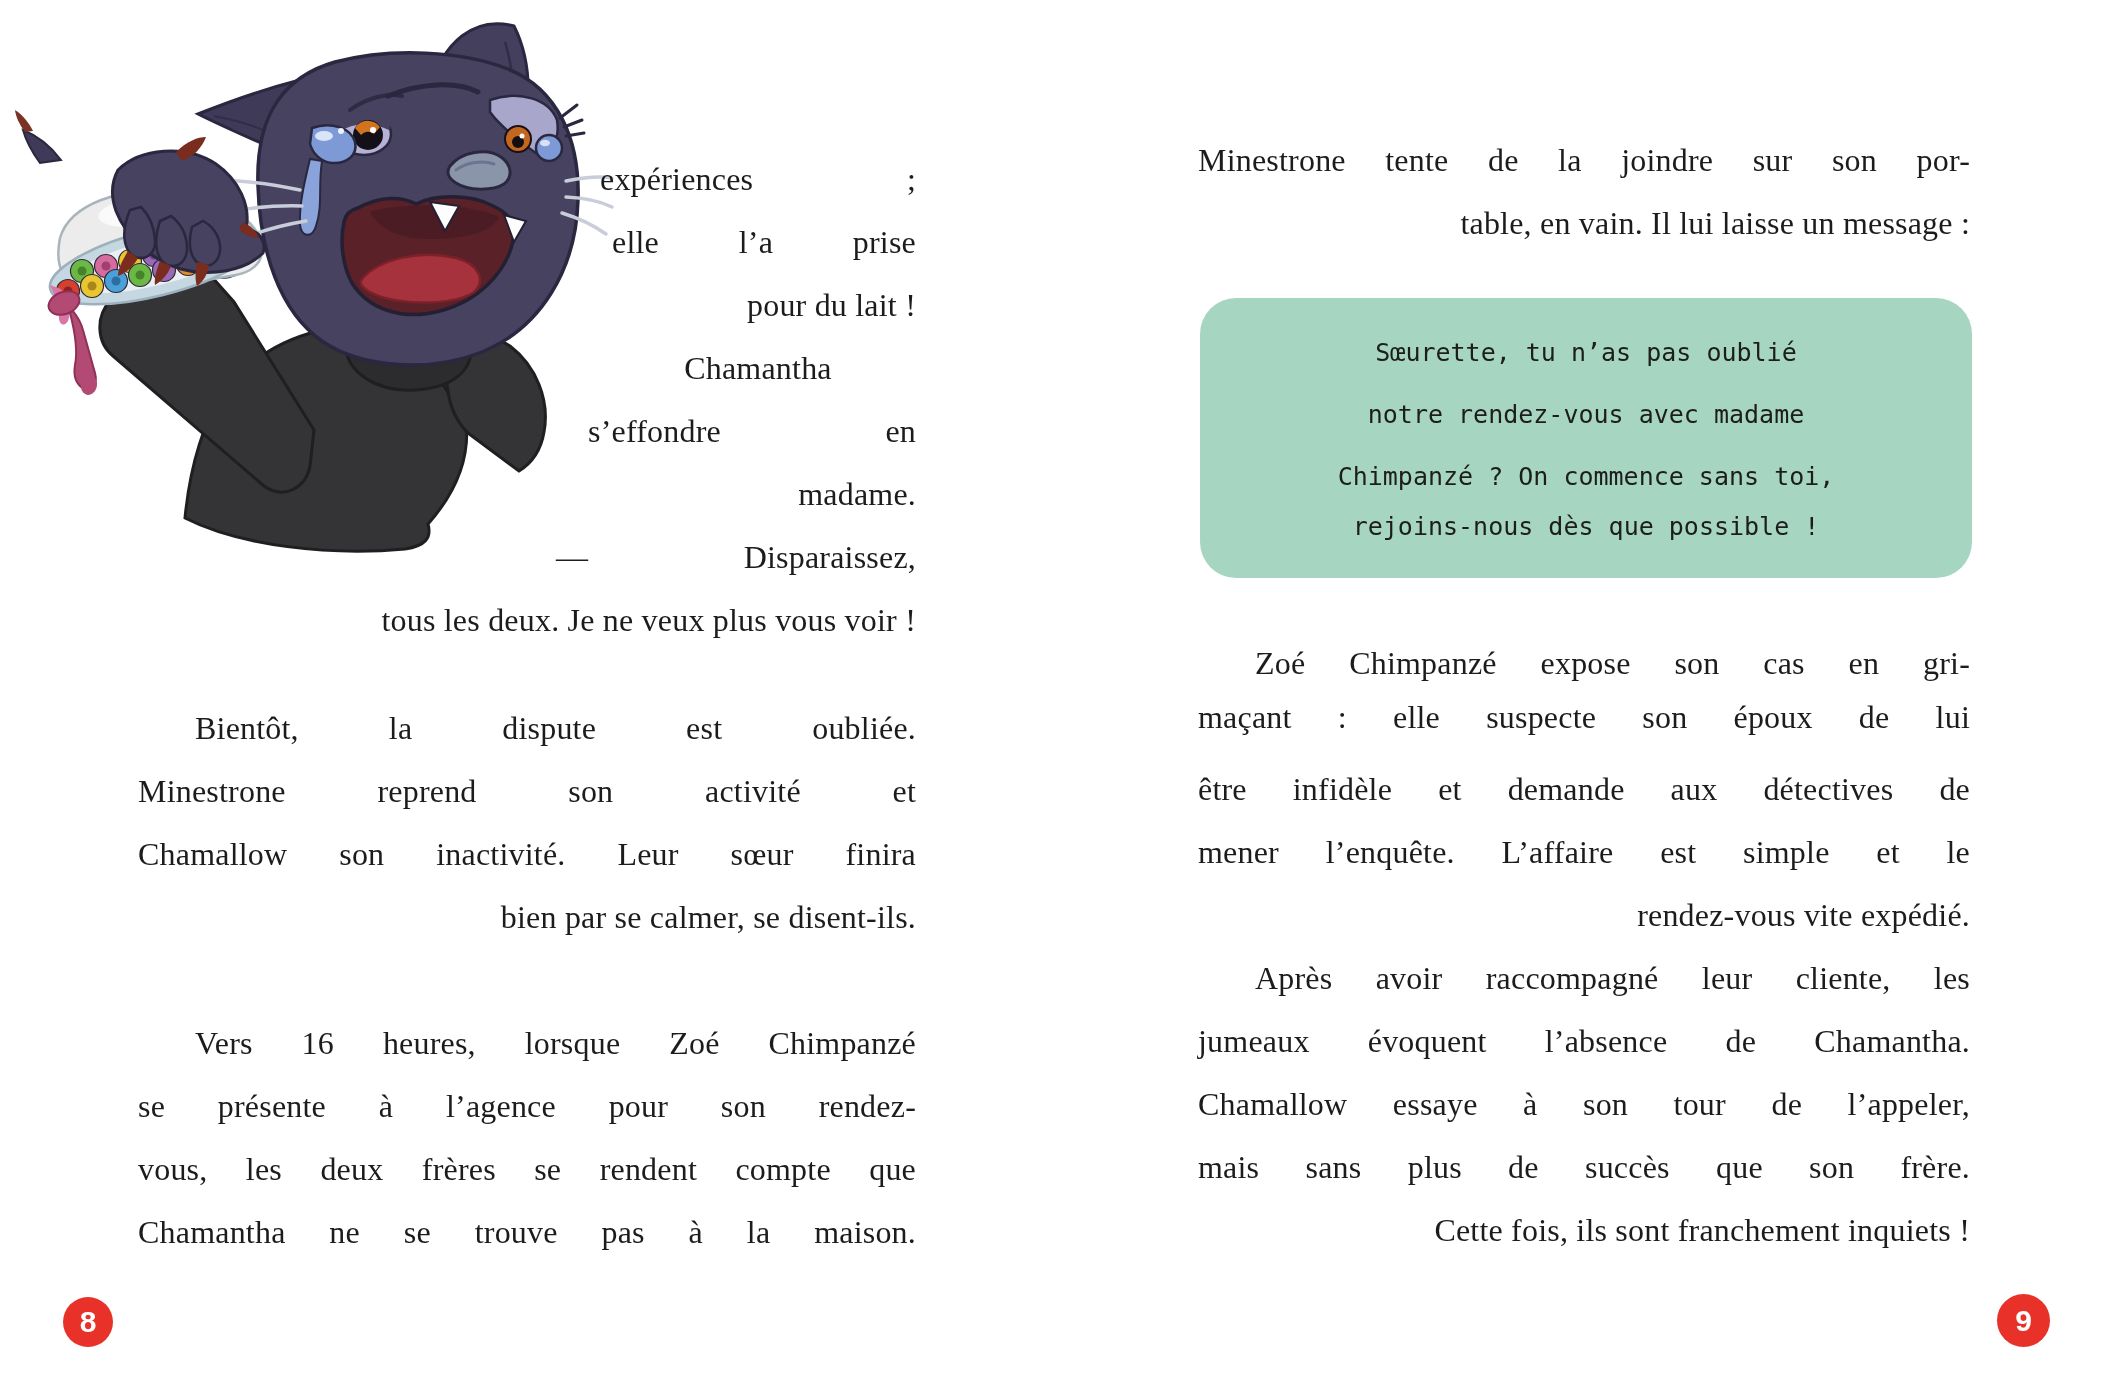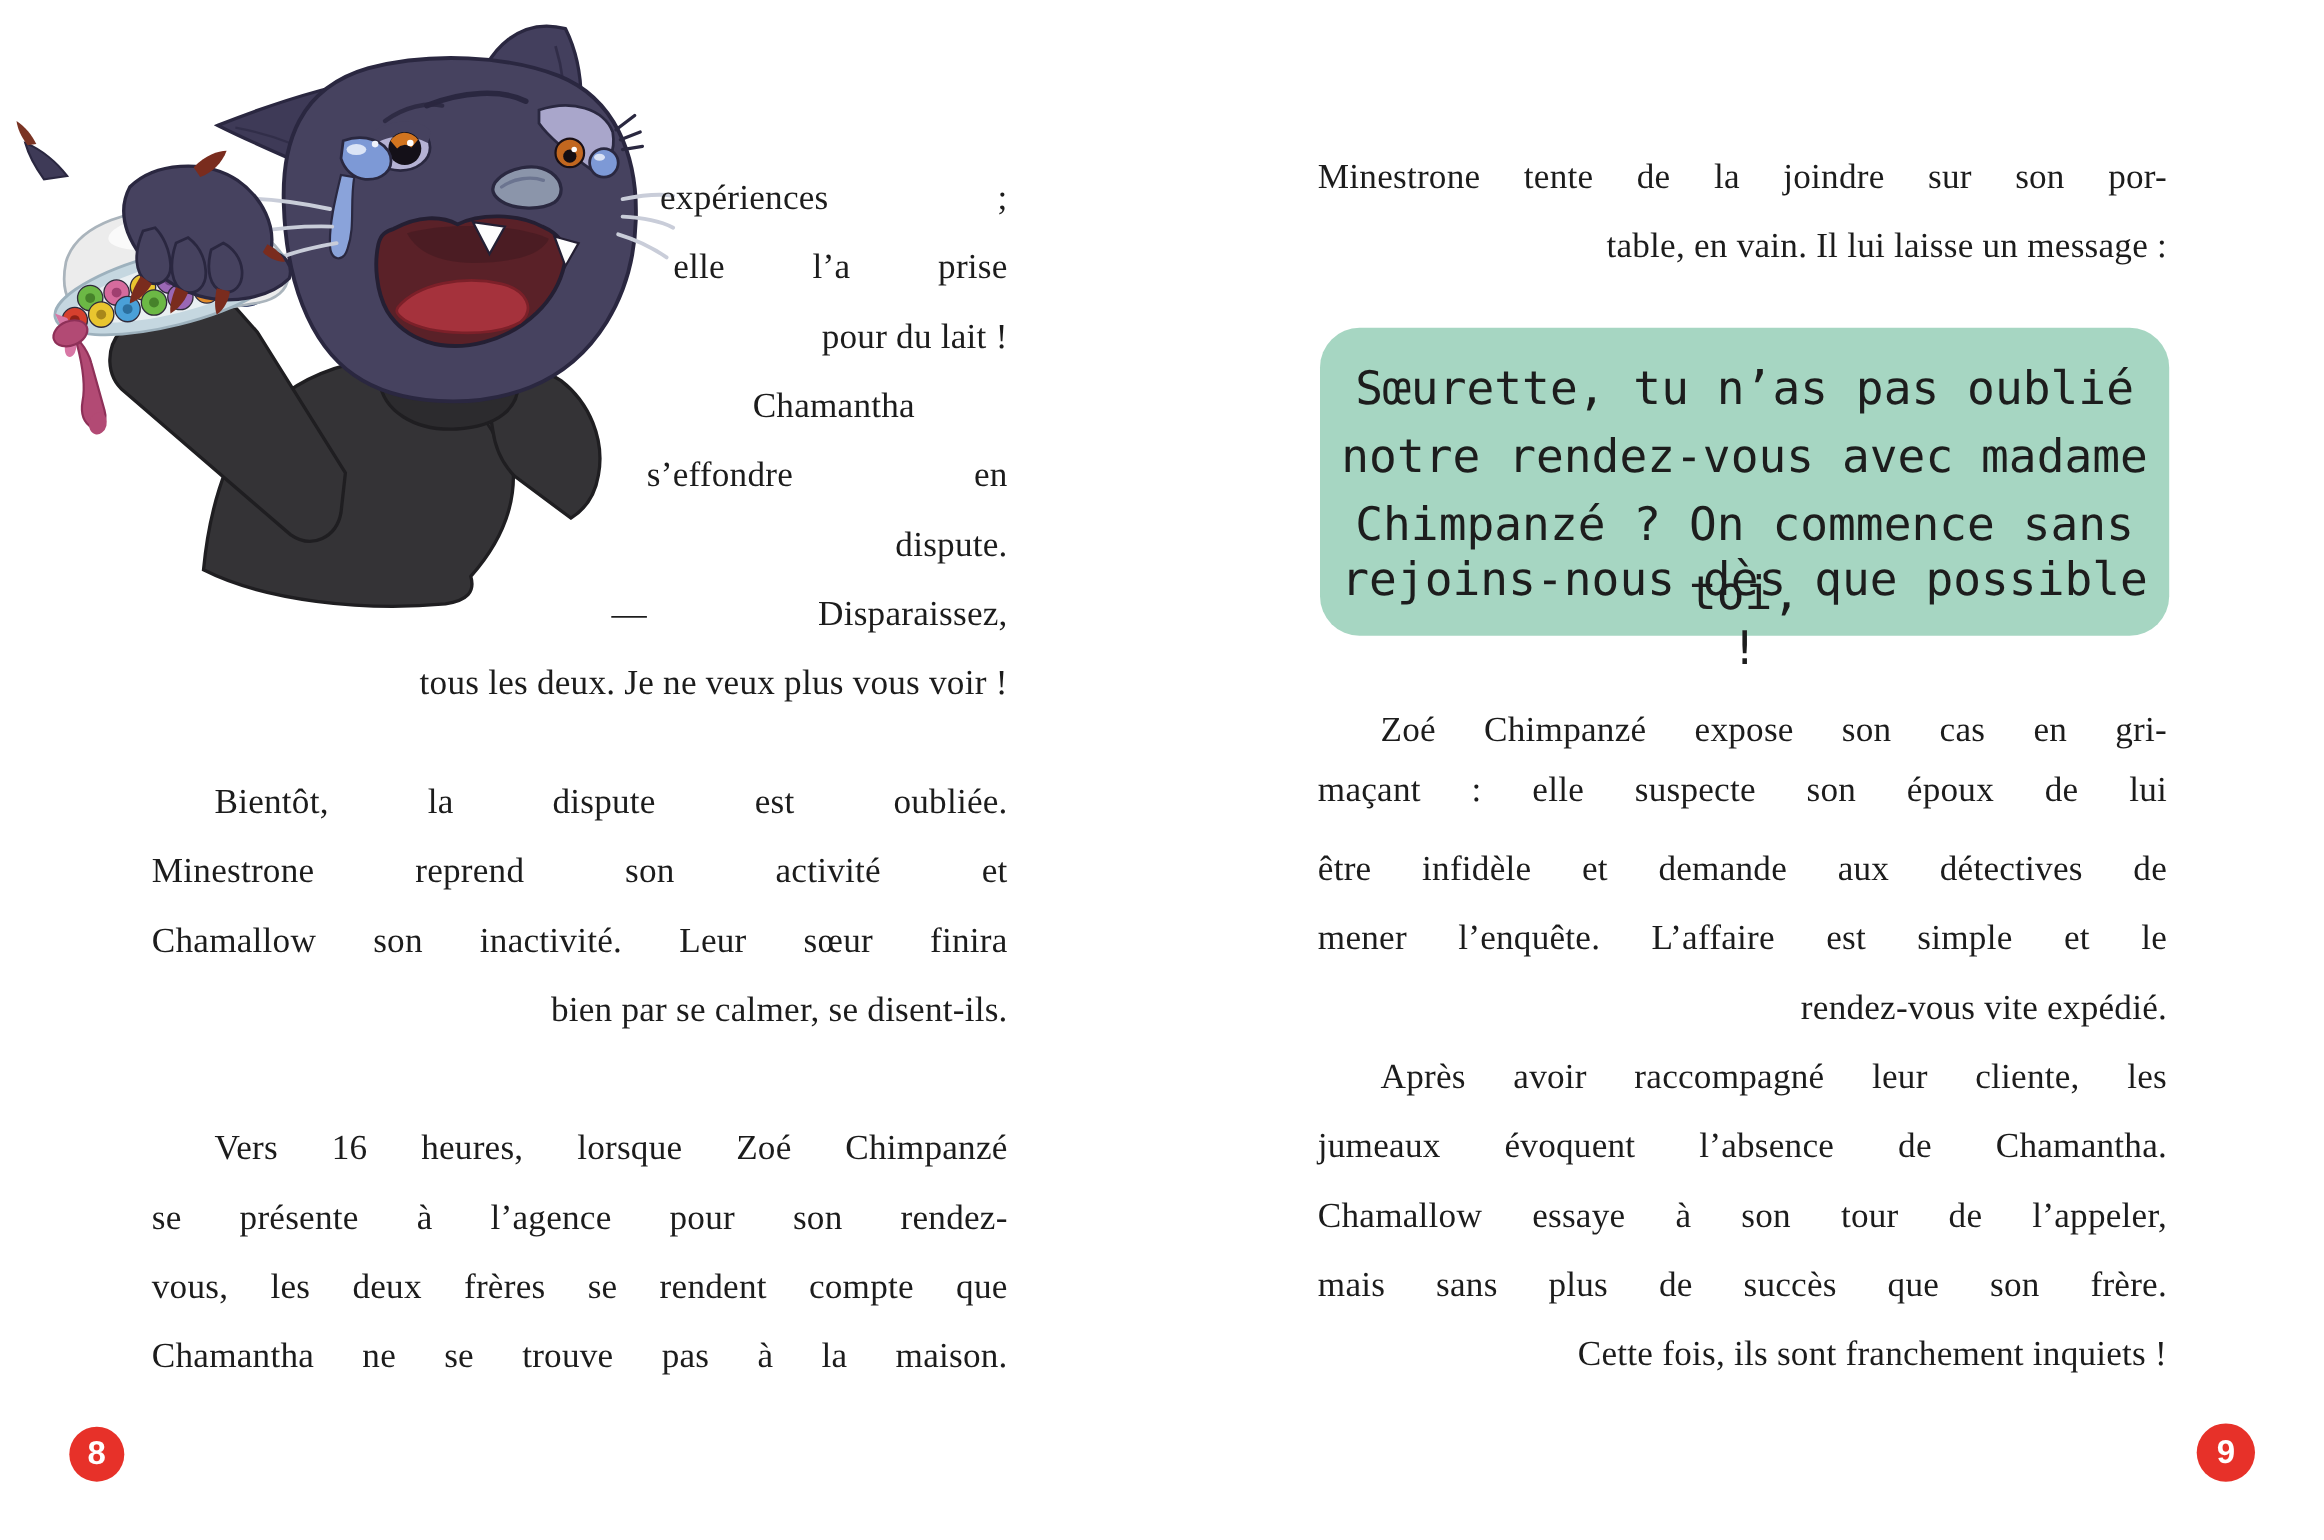--- a/index.html
+++ b/index.html
@@ -5,21 +5,21 @@
 <style>
   html,body{margin:0;padding:0;background:#ffffff;}
   #stage{position:relative;width:2113px;height:1400px;background:#ffffff;overflow:hidden;
          font-family:"Liberation Serif", serif;}
   .ln{position:absolute;height:63px;line-height:63px;font-size:32px;color:#1c1c1c;
       letter-spacing:.2px;white-space:normal;}
   .j{text-align:justify;text-align-last:justify;}
   .lt{text-align:right;}
   .rt{text-align:center;}
   .ind{text-indent:57px;}
-  .mono{font-family:"DejaVu Sans Mono", monospace;font-size:42px;font-weight:500;
+  .mono{font-family:"DejaVu Sans Mono", monospace;font-size:25px;font-weight:500;
         color:#1d1d1d;text-align:center;letter-spacing:0;}
   .msgbox{position:absolute;left:1200px;top:298px;width:772px;height:280px;
           background:#a6d6c2;border-radius:36px;}
   .badge{position:absolute;border-radius:50%;background:#e73129;color:#ffffff;
          font-family:"Liberation Sans", sans-serif;font-weight:bold;font-size:30px;
          display:flex;align-items:center;justify-content:center;}
   #badge-left{left:63px;top:1297px;width:50px;height:50px;}
   #badge-right{left:1997px;top:1294px;width:53px;height:53px;}
   #illus{position:absolute;left:0;top:0;width:620px;height:580px;}
 </style>
@@ -152,21 +152,21 @@
     <path d="M197,262 C195,272 195,280 197,286 C204,281 208,273 209,265 Z" fill="#7a2c1e"></path>
     <path d="M243,222 C251,226 257,232 259,238 C251,238 243,234 239,229 Z" fill="#7a2c1e"></path>
   </svg>
 
   <div>
     <div class="ln j" style="top:148px;left:600px;width:316px">expériences ;</div>
     <div class="ln j" style="top:211px;left:612px;width:304px">elle l’a prise</div>
     <div class="ln lt" style="top:274px;left:600px;width:316px">pour du lait !</div>
     <div class="ln rt" style="top:337px;left:600px;width:316px">Chamantha</div>
     <div class="ln j" style="top:400px;left:588px;width:328px">s’effondre en</div>
-    <div class="ln lt" style="top:463px;left:588px;width:328px">dispute.</div>
+    <div class="ln lt" style="top:463px;left:588px;width:328px">madame.</div>
     <div class="ln j" style="top:526px;left:556px;width:360px">— Disparaissez,</div>
     <div class="ln lt" style="top:589px;left:138px;width:778px">tous les deux. Je ne veux plus vous voir !</div>
 
     <div class="ln j ind" style="top:697px;left:138px;width:778px">Bientôt, la dispute est oubliée.</div>
     <div class="ln j" style="top:760px;left:138px;width:778px">Minestrone reprend son activité et</div>
     <div class="ln j" style="top:823px;left:138px;width:778px">Chamallow son inactivité. Leur sœur finira</div>
     <div class="ln lt" style="top:886px;left:138px;width:778px">bien par se calmer, se disent-ils.</div>
 
     <div class="ln j ind" style="top:1012px;left:138px;width:778px">Vers 16 heures, lorsque Zoé Chimpanzé</div>
     <div class="ln j" style="top:1075px;left:138px;width:778px">se présente à l’agence pour son rendez-</div>

